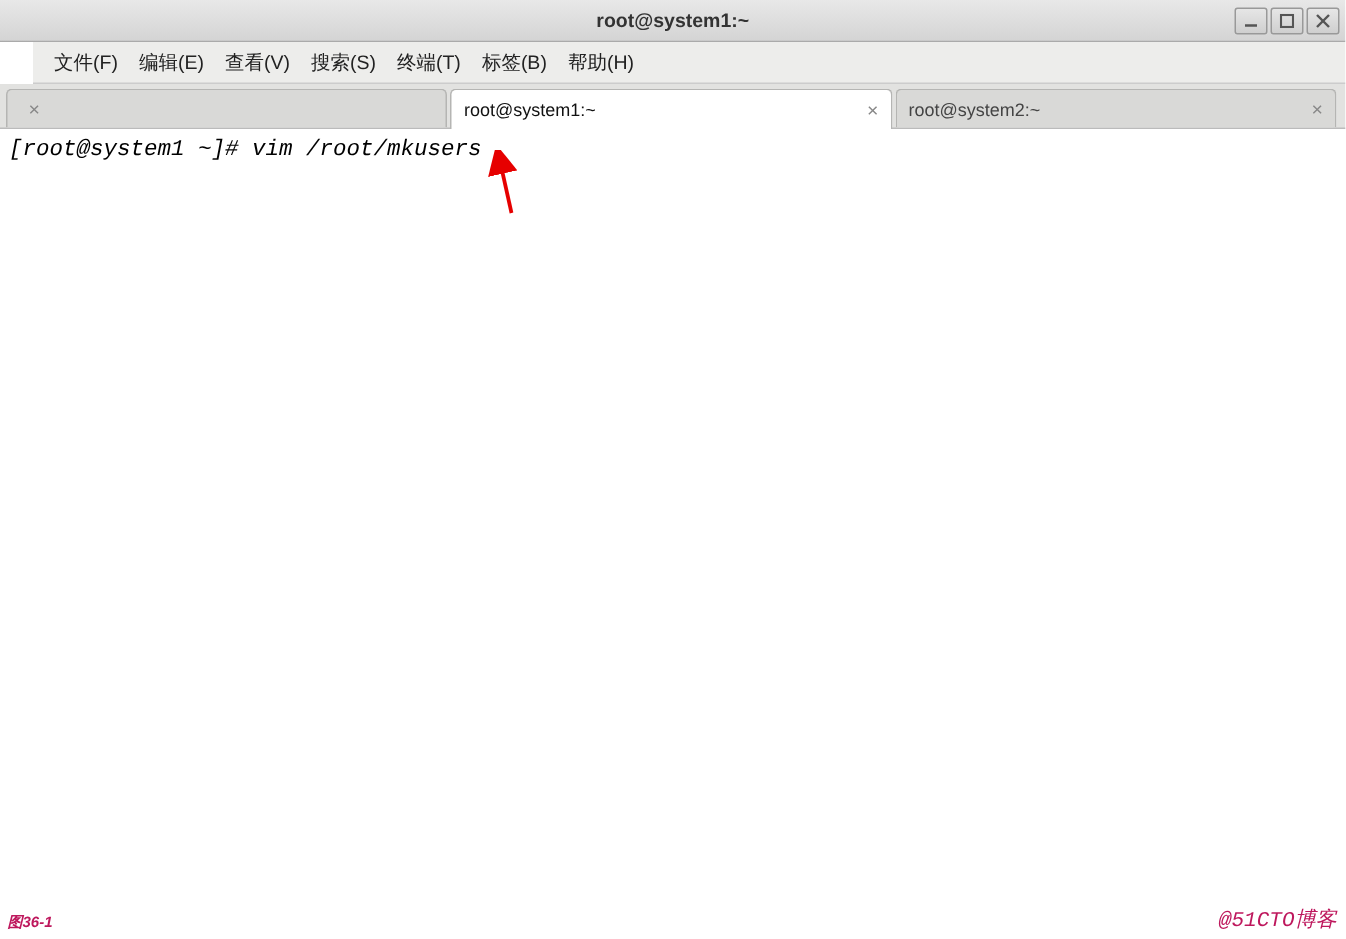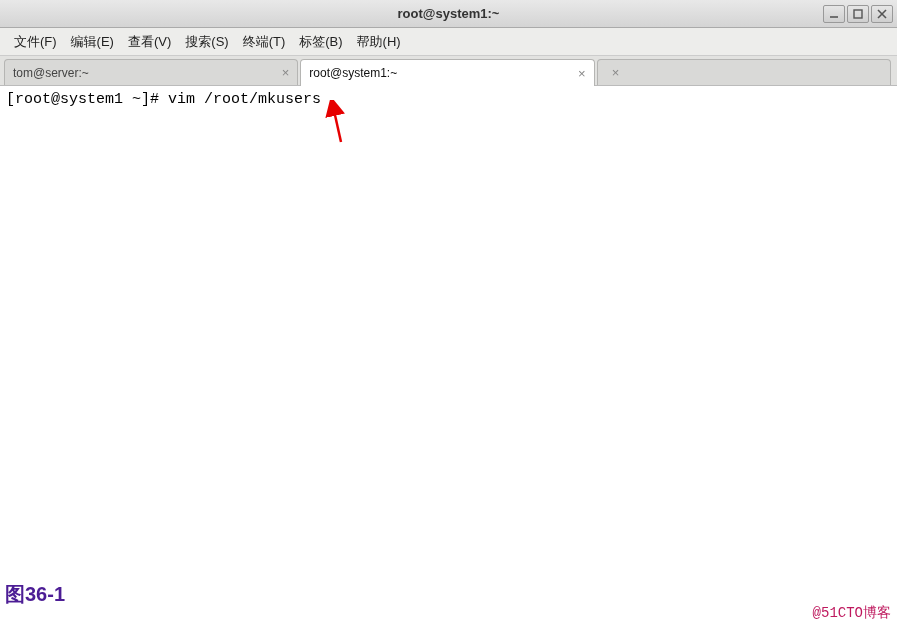--- a/index.html
+++ b/index.html
@@ -47,20 +47,21 @@
     .menu-bar {
       background: #ededeb;
       height: 28px;
       display: flex;
       align-items: center;
       padding: 0 8px;
       gap: 2px;
       border-bottom: 1px solid #ccc;
       font-size: 13px;
       color: #222;
+      margin-left: 22px;
     }
     .menu-item {
       padding: 3px 6px;
       cursor: pointer;
     }
     .tab-bar {
       background: #e2e2e0;
       height: 30px;
       display: flex;
       align-items: flex-end;
@@ -100,20 +101,21 @@
     }
     .terminal-area {
       background: #fff;
       height: 540px;
       padding: 4px 6px;
       font-family: "Liberation Mono", "DejaVu Sans Mono", monospace;
       font-size: 15px;
       color: #000;
       position: relative;
       overflow: hidden;
+      font-style: italic;
     }
     .term-line {
       white-space: pre;
       line-height: 20px;
     }
     .annotation-arrow {
       position: absolute;
       left: 317px;
       top: 14px;
       pointer-events: none;
@@ -123,24 +125,24 @@
       left: 257px;
       top: 53px;
       color: #e60000;
       font-weight: bold;
       font-size: 15px;
       font-family: "Microsoft YaHei", sans-serif;
     }
     .figure-label {
       position: absolute;
       left: 5px;
-      bottom: 18px;
-      color: #4c1d95;
+      bottom: 4px;
+      color: #be185d;
       font-weight: bold;
-      font-size: 20px;
+      font-size: 10px;
       font-family: "Microsoft YaHei", sans-serif;
     }
     .watermark {
       position: absolute;
       right: 6px;
       bottom: 4px;
       color: #be185d;
       font-size: 14px;
     }
   </style>
@@ -175,28 +177,28 @@
   <div class="menu-item">编辑(E)</div>
   <div class="menu-item">查看(V)</div>
   <div class="menu-item">搜索(S)</div>
   <div class="menu-item">终端(T)</div>
   <div class="menu-item">标签(B)</div>
   <div class="menu-item">帮助(H)</div>
 </div>
 
 <div class="tab-bar">
   <div class="tab">
-    <span class="tab-label">tom@server:~</span>
     <span class="tab-close">×</span>
   </div>
   <div class="tab active">
     <span class="tab-label">root@system1:~</span>
     <span class="tab-close">×</span>
   </div>
   <div class="tab">
+    <span class="tab-label">root@system2:~</span>
     <span class="tab-close">×</span>
   </div>
 </div>
 
 <div class="terminal-area">
   <div class="term-line">[root@system1 ~]# vim /root/mkusers</div>
 
   <svg class="annotation-arrow" width="40" height="46">
     <defs>
       <marker id="ah" markerWidth="8" markerHeight="8" refX="4" refY="4" orient="auto">

